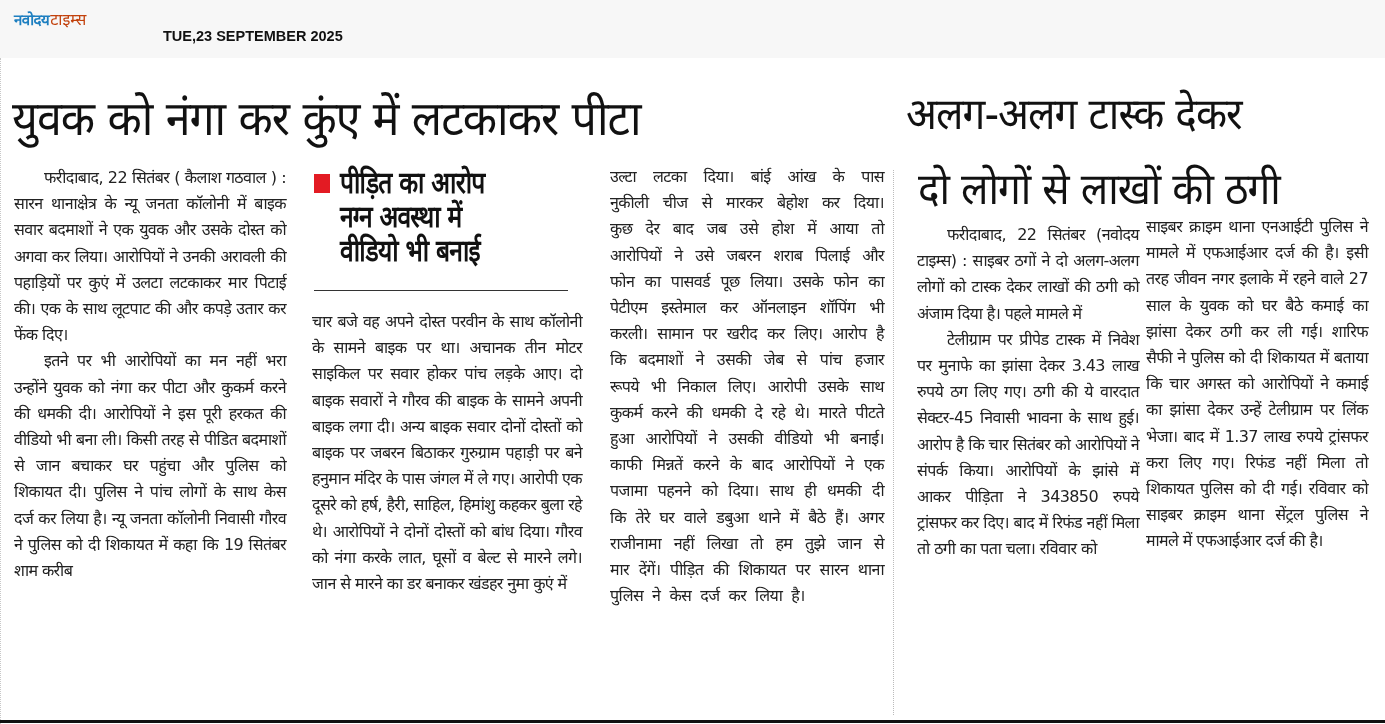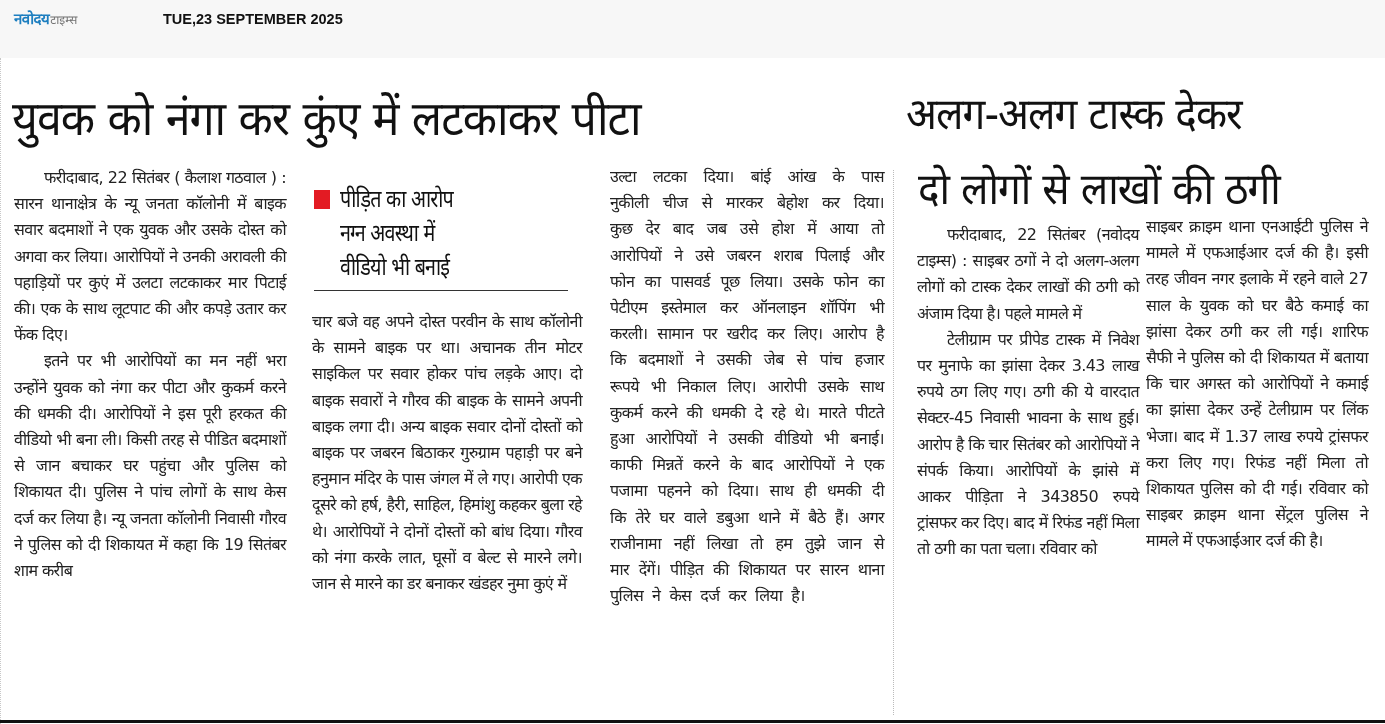--- a/index.html
+++ b/index.html
@@ -8,23 +8,23 @@
 
   .topbar {
     position: absolute; left: 0; top: 0; width: 1385px; height: 58px;
     background: #f7f7f7;
   }
   .logo {
     position: absolute; left: 14px; top: 8px; height: 22px;
     display: flex; align-items: baseline; white-space: nowrap;
   }
   .logo .main { font-family: "DejaVu Sans", sans-serif; font-weight: 900; font-size: 15px; color: #1e7fc0; letter-spacing: -0.5px; }
-  .logo .sub  { font-family: "DejaVu Sans", sans-serif; font-size: 12px; color: #737373; margin-left: 1px; }
+  .logo .sub  { font-family: "DejaVu Sans", sans-serif; font-size: 16px; color: #c2410c; margin-left: 1px; }
   .edition {
-    position: absolute; left: 163px; top: 9px;
+    position: absolute; left: 163px; top: 26px;
     font-family: "Liberation Sans", sans-serif; font-weight: bold; font-size: 14.5px; line-height: 20px; color: #111;
   }
 
   .page {
     position: absolute; left: 0; top: 58px; width: 1385px; height: 666px; background: #fff;
     border-left: 1px dotted #c8c8c8;
   }
   .bottomrule { position: absolute; left: 0; top: 720px; width: 1385px; height: 3px; background: #111; }
 
   .headline {
@@ -43,22 +43,22 @@
   .col p { text-indent: 0; }
   .col p.indent { text-indent: 30px; }
 
   .col1 { left: 14px; top: 165px; width: 272px; }
   .col2 { left: 312px; top: 309px; width: 270px; }
   .col3 { left: 610px; top: 165px; width: 274px; font-family: Liberation Mono, monospace; }
   .col4 { left: 917px; top: 222px; width: 222px; }
   .col5 { left: 1146px; top: 214px; width: 222px; }
 
   .subhead {
-    position: absolute; left: 314px; top: 182px; width: 255px;
-    font-family: "DejaVu Sans", sans-serif; font-weight: normal; font-size: 24px; line-height: 34px; color: #111;
+    position: absolute; left: 314px; top: 166px; width: 255px;
+    font-family: "DejaVu Sans", sans-serif; font-weight: bold; font-size: 30px; line-height: 34px; color: #111;
     letter-spacing: -1px;
   }
   .subhead .bullet {
     position: absolute; left: 0; top: 8px; width: 16px; height: 19px; background: #e31b23;
   }
   .subhead .lines { margin-left: 26px; }
   .subhead .line { display: block; white-space: nowrap; transform: scaleX(0.82); transform-origin: left center; }
   .subhead-rule { position: absolute; left: 314px; top: 290px; width: 254px; height: 1px; background: #333; }
 
   .vdivider { position: absolute; top: 170px; width: 0; height: 545px; border-left: 1px dotted #bbb; }

